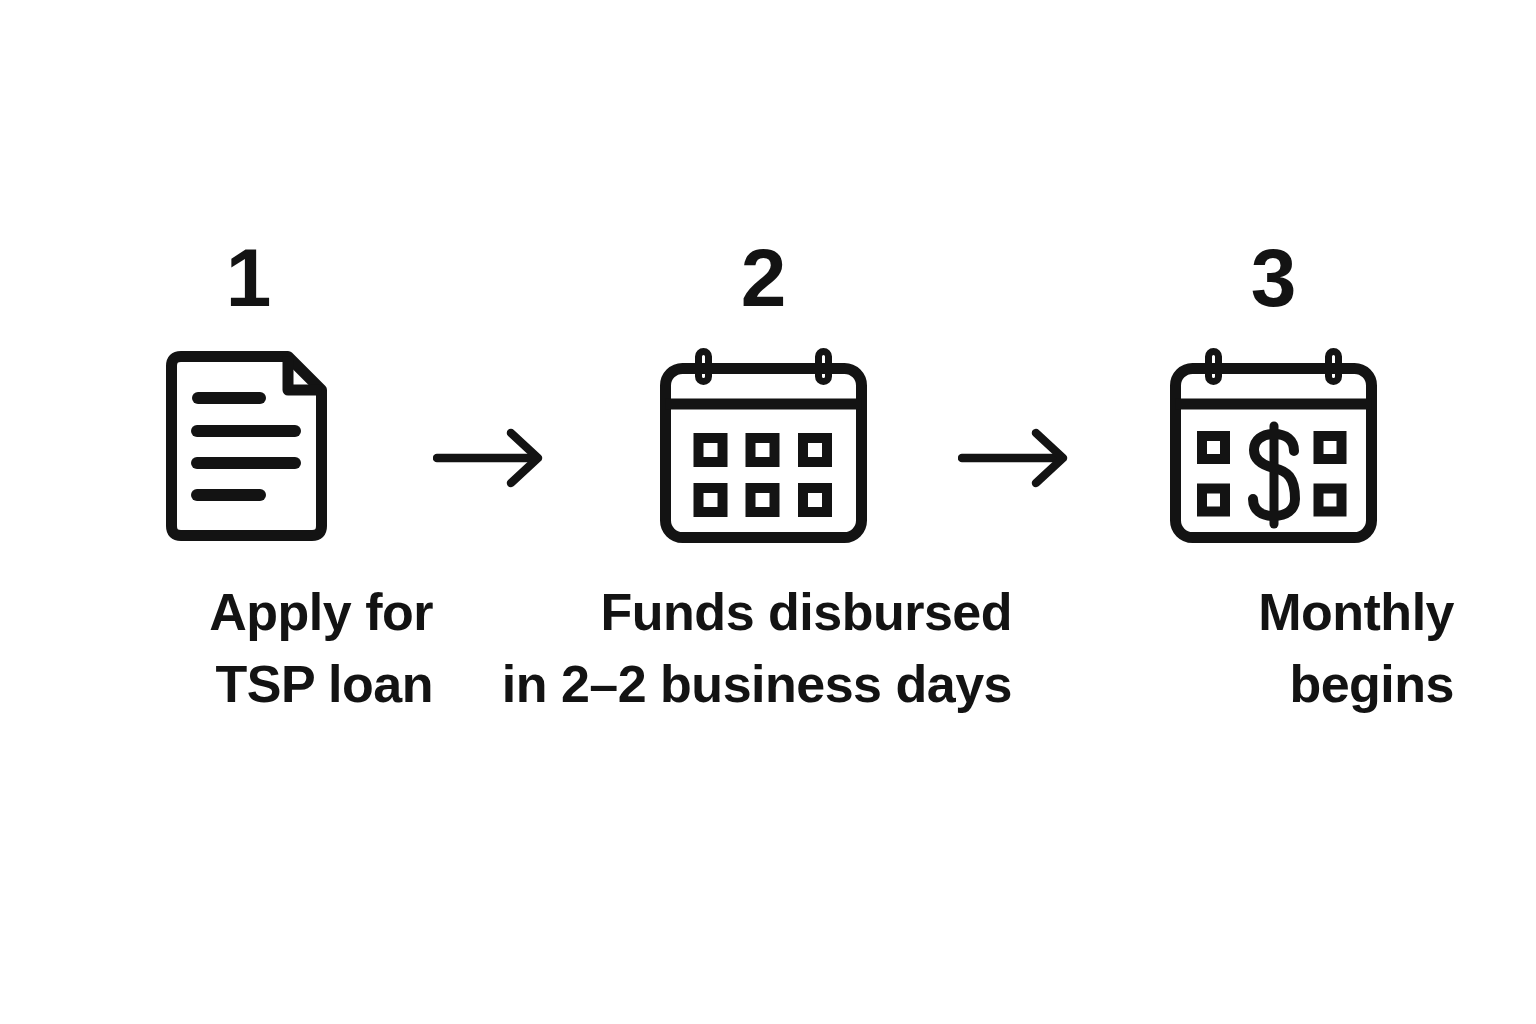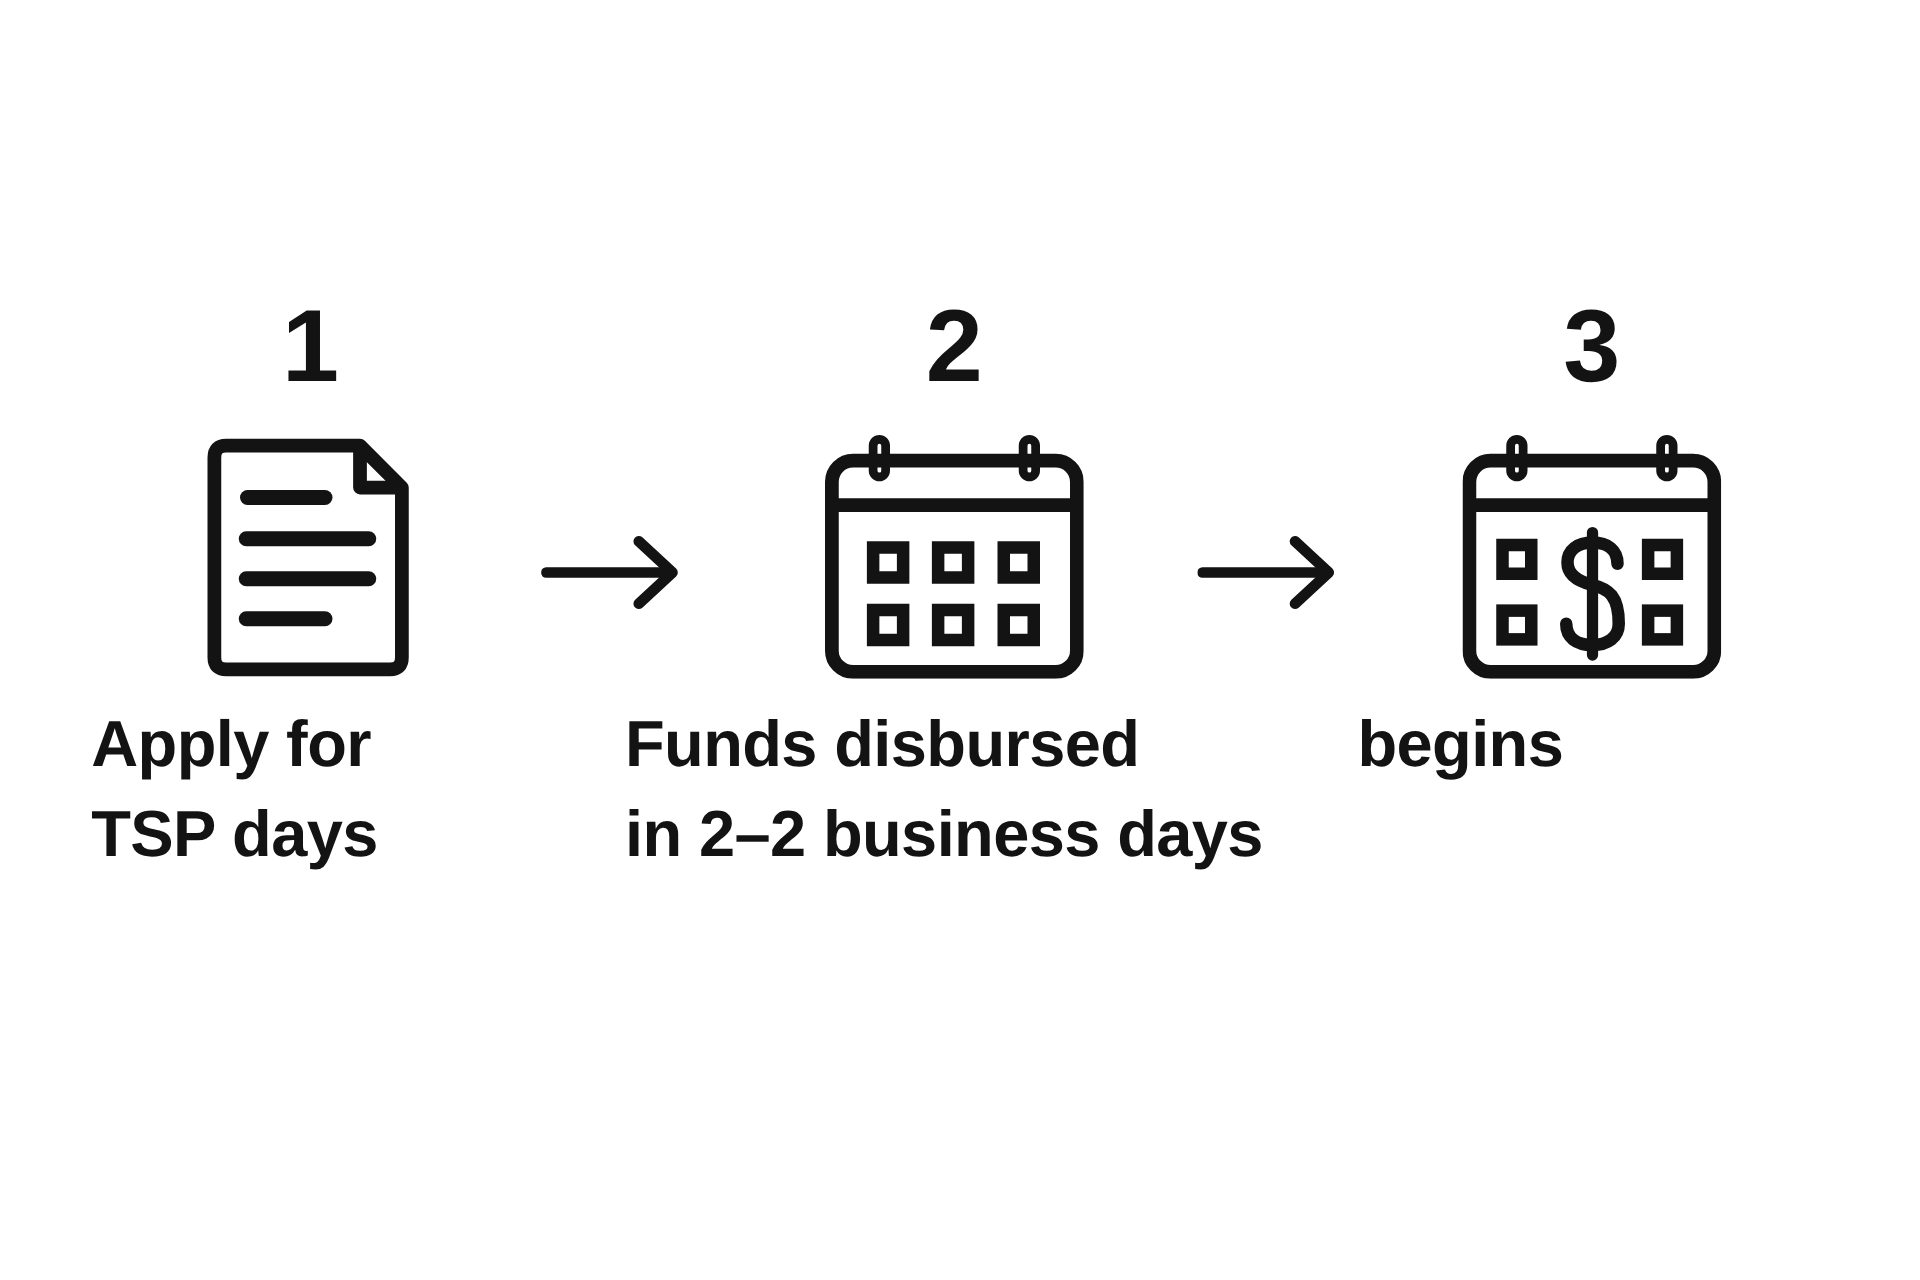--- a/index.html
+++ b/index.html
@@ -16,25 +16,25 @@
     top:237px;
     width:350px;
     font-size:82px;
     font-weight:700;
     line-height:82px;
     text-align:center;
     letter-spacing:-1px;
   }
   .step-label{
     position:absolute;
-    top:560px;
+    top:576px;
     font-size:52px;
     font-weight:600;
     line-height:72px;
-    text-align:left;
+    text-align:right;
     letter-spacing:-0.5px;
   }
   .step-label div{white-space:nowrap;}
   .icon{position:absolute;}
   svg{display:block;}
 </style>
 </head>
 <body>
 
 <div class="canvas">
@@ -47,21 +47,21 @@
       <path d="M123 6.5 V40 H156.5" stroke="#131313" stroke-width="11" stroke-linejoin="round"></path>
       <path d="M33 48 H95" stroke="#131313" stroke-width="12" stroke-linecap="round"></path>
       <path d="M32 81 H130" stroke="#131313" stroke-width="12" stroke-linecap="round"></path>
       <path d="M32 113 H130" stroke="#131313" stroke-width="12" stroke-linecap="round"></path>
       <path d="M32 145 H95" stroke="#131313" stroke-width="12" stroke-linecap="round"></path>
     </svg>
   </div>
 
   <div class="step-label" style="left:73px;width:360px;">
     <div>Apply for</div>
-    <div>TSP days</div>
+    <div>TSP loan</div>
   </div>
 
   <div class="icon" style="left:433px;top:428px;">
     <svg width="112" height="60" viewBox="0 0 112 60" fill="none">
       <path d="M4 30 H103" stroke="#131313" stroke-width="8.5" stroke-linecap="round"></path>
       <path d="M78 5 L105 30 L78 55" stroke="#131313" stroke-width="8.5" stroke-linecap="round" stroke-linejoin="round"></path>
     </svg>
   </div>
 
   <div class="step-number" style="left:588px;">2</div>
@@ -104,16 +104,17 @@
       <rect x="32" y="88" width="23" height="23" stroke="#131313" stroke-width="10"></rect>
       <rect x="32" y="140.5" width="23" height="23" stroke="#131313" stroke-width="10"></rect>
       <rect x="148.5" y="88" width="23" height="23" stroke="#131313" stroke-width="10"></rect>
       <rect x="148.5" y="140.5" width="23" height="23" stroke="#131313" stroke-width="10"></rect>
       <path d="M104 78 V176" stroke="#131313" stroke-width="9" stroke-linecap="round"></path>
       <path d="M124 103 C124 92 116 86 104 86 C92 86 84 92 84 102 C84 112 92 117 104 120 C117 123 125 129 125 151 C125 162 116 168 104 168 C91 168 83 162 83 151" stroke="#131313" stroke-width="10" stroke-linecap="round"></path>
     </svg>
   </div>
 
   <div class="step-label" style="left:1086px;width:368px;">
+    <div>Monthly</div>
     <div>begins</div>
   </div>
 
 </div>
 
 </body></html>

